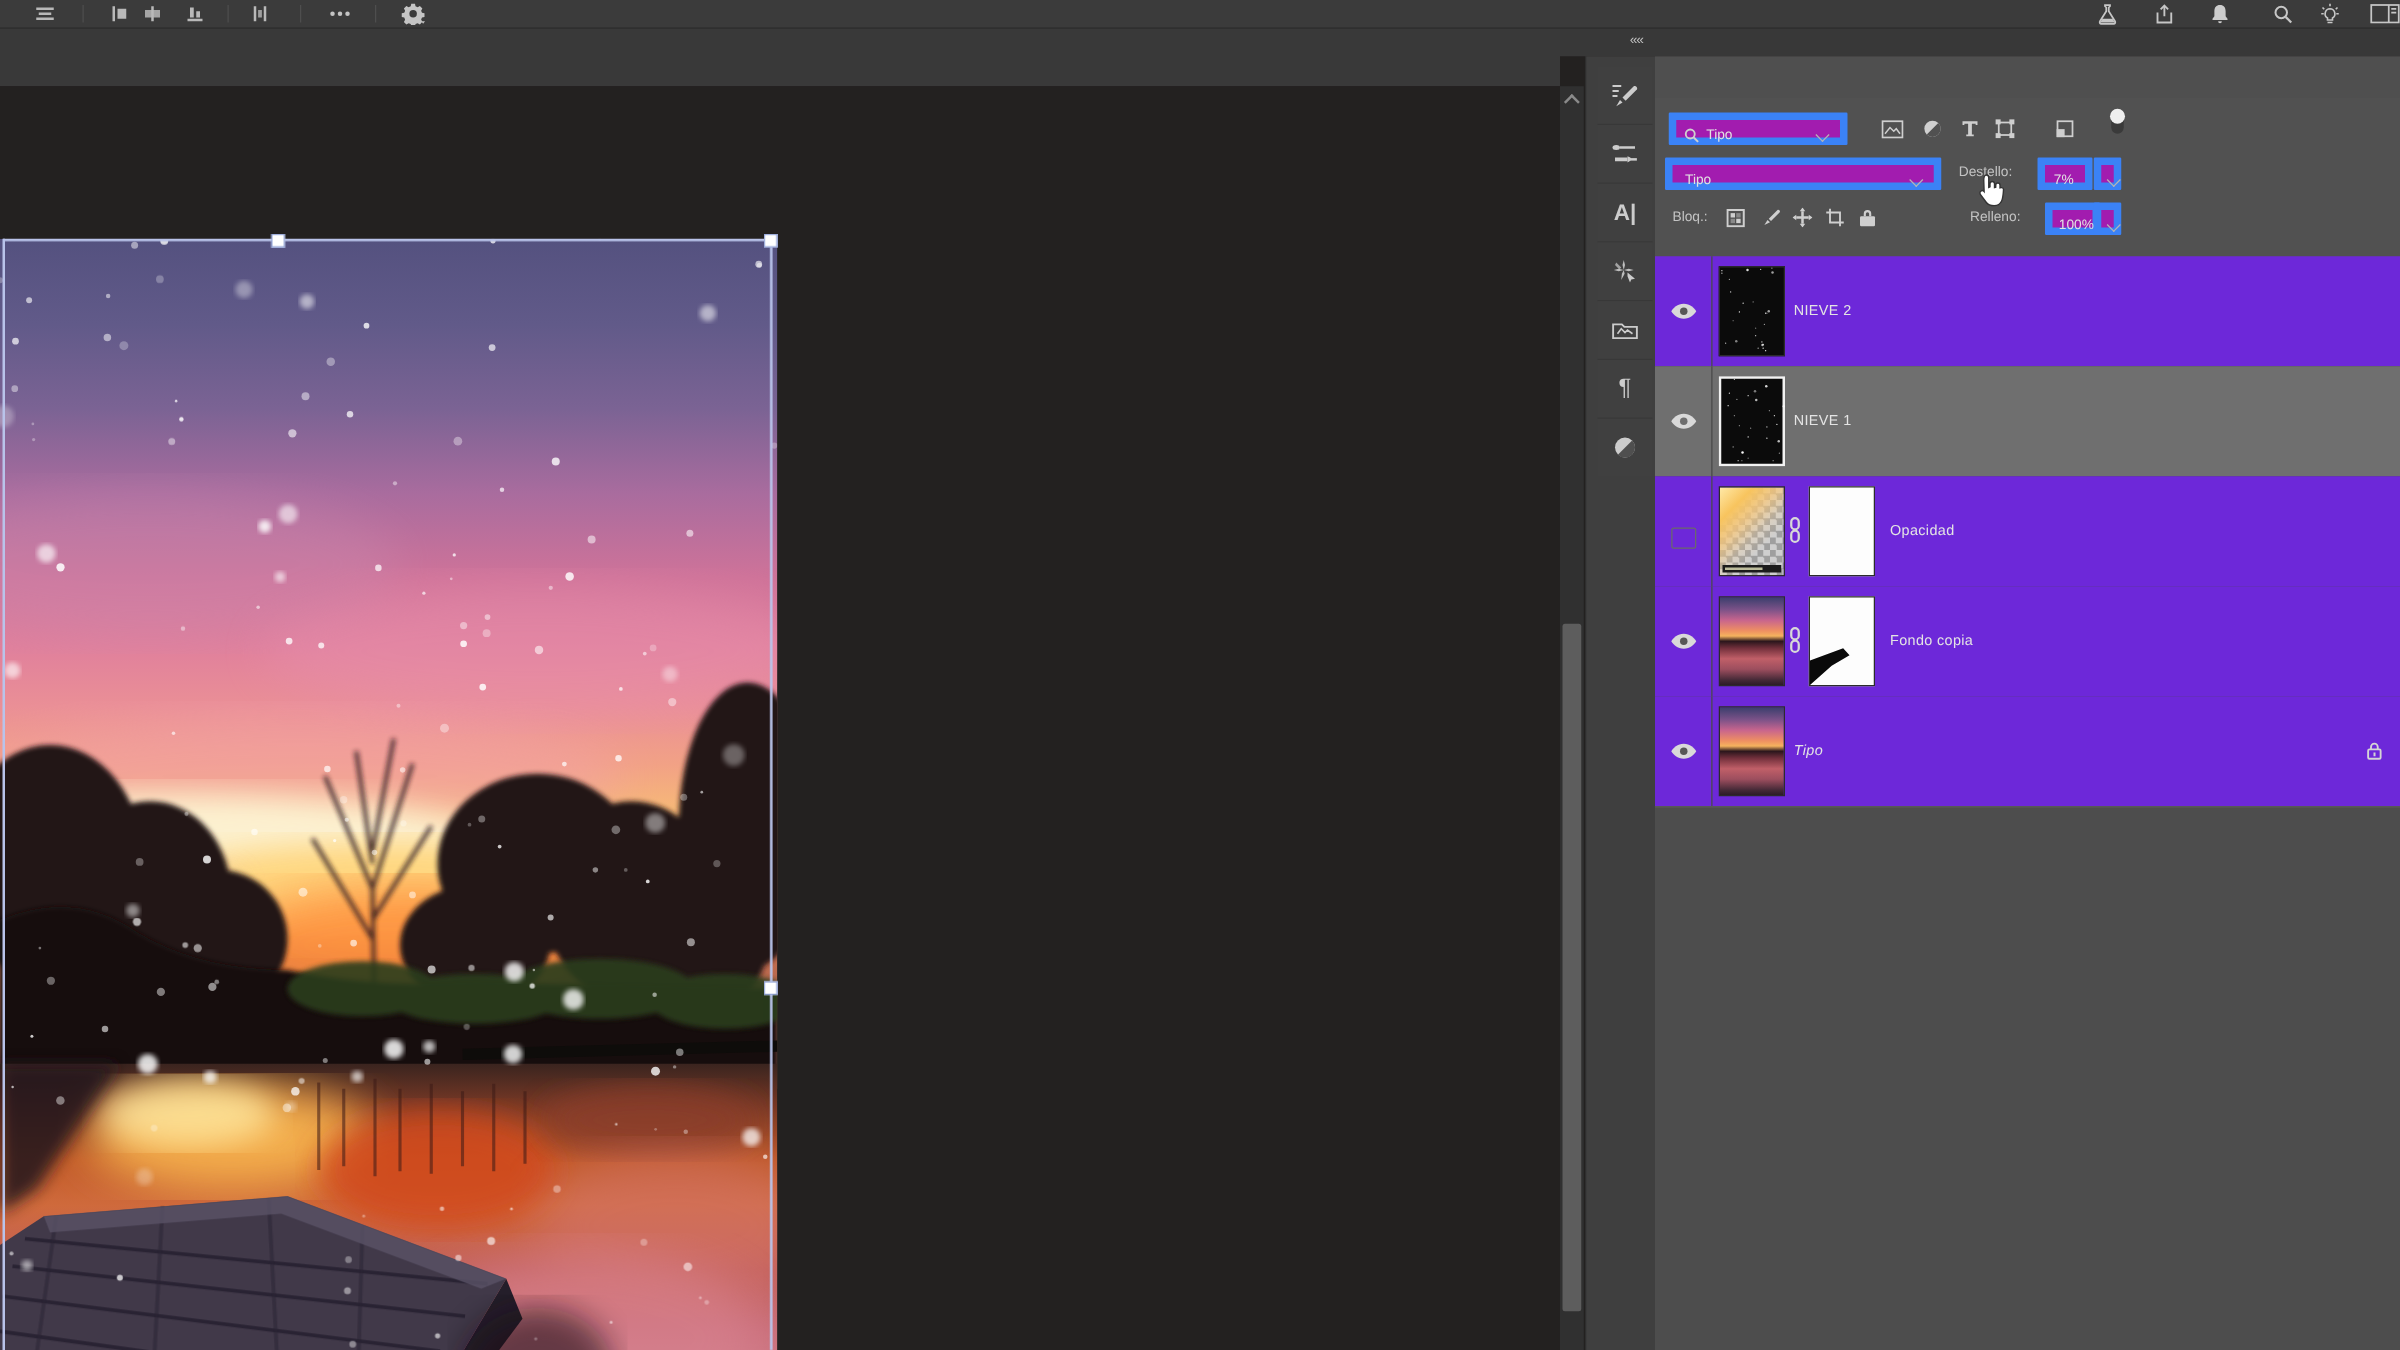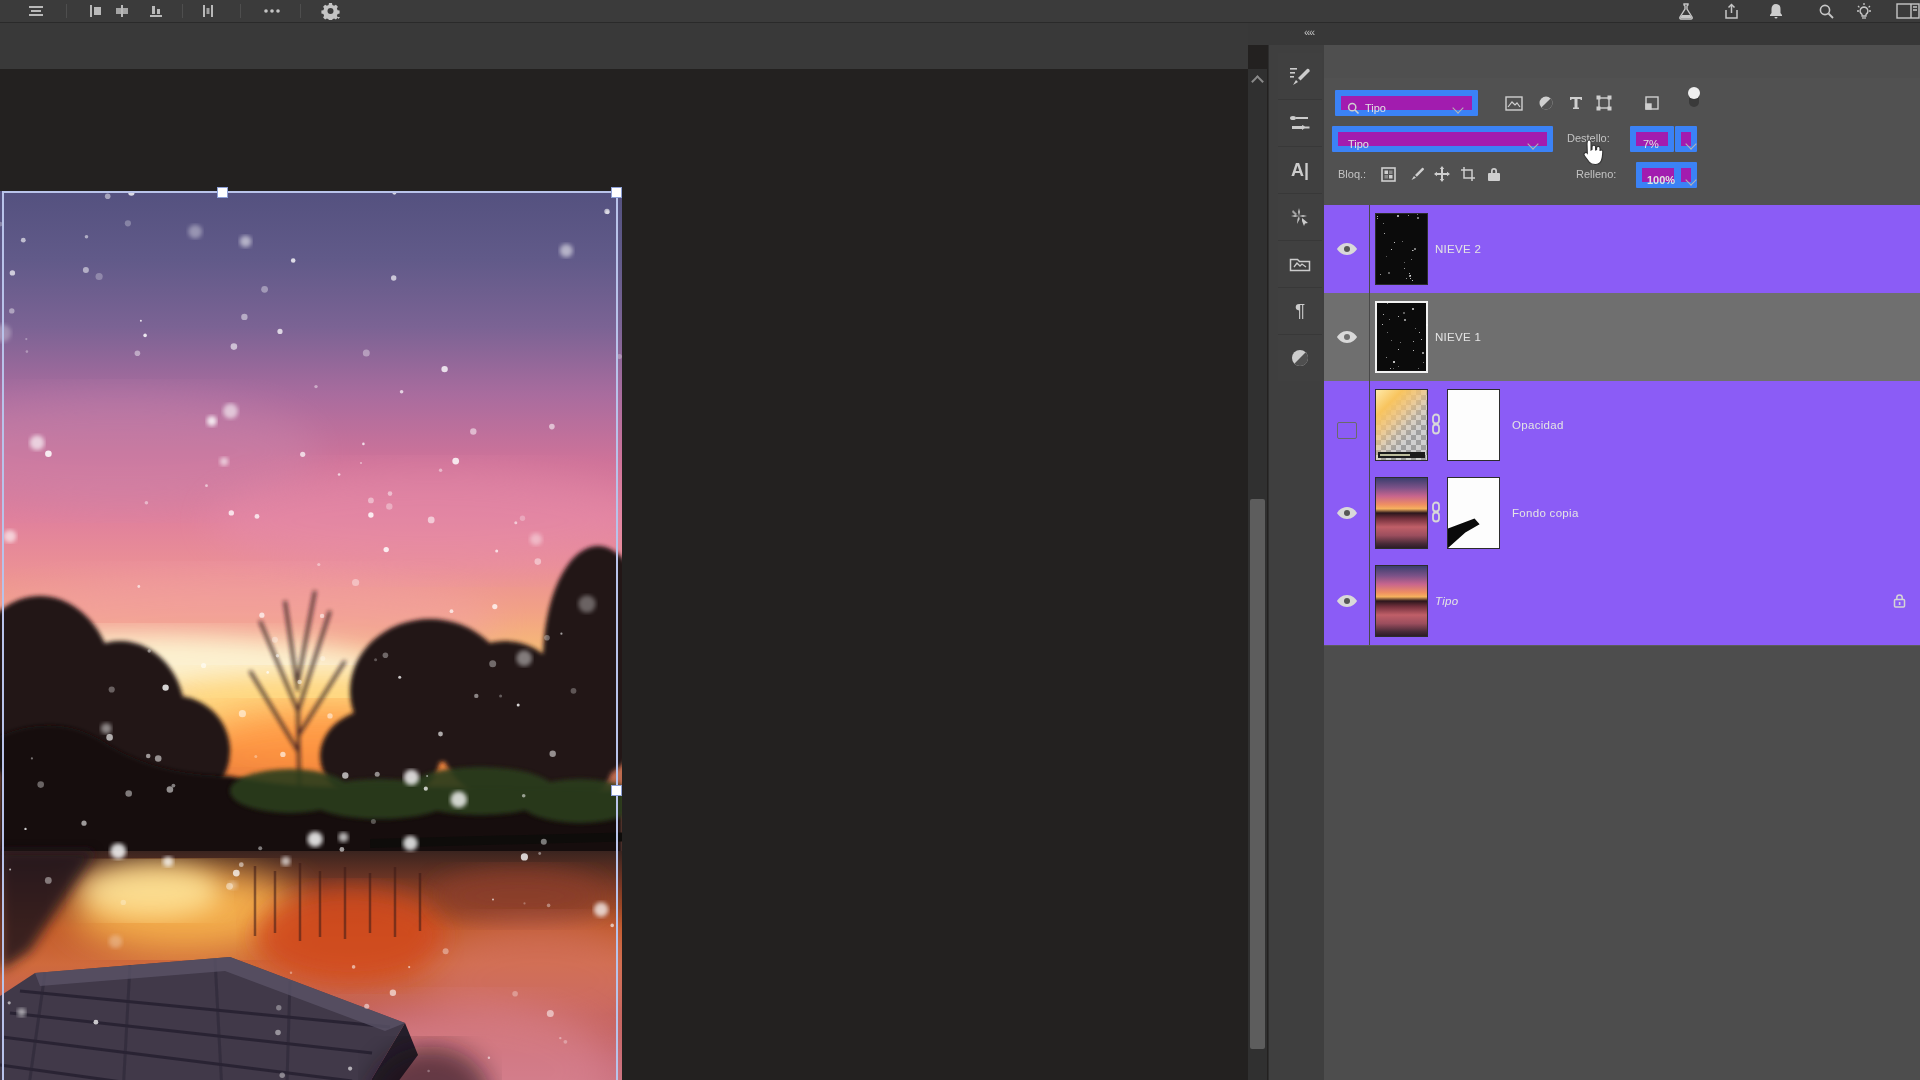--- a/index.html
+++ b/index.html
@@ -34,21 +34,21 @@
   #tabbar{position:absolute;left:0;top:0;width:596px;height:33px;background:#3f3f3f;}
   .tab{position:absolute;top:0;height:33px;line-height:33px;padding:0 14px;font-size:12px;color:#9d9d9d;}
   .tab.active{background:#515151;color:#efefef;}
   #panel-head{position:absolute;left:0;top:33px;width:596px;height:160px;background:#515151;}
   .ctl-box{position:absolute;background:#a21caf;border:6px solid #3b82f6;border-radius:1px;box-sizing:border-box;}
   .ctl-label{position:absolute;font-size:11px;color:#c3c3c3;}
   .ctl-value{font-size:11px;color:#e2e2e2;}
   .chev{width:7px;height:7px;border-right:1.5px solid #b5b5b5;border-bottom:1.5px solid #b5b5b5;transform:rotate(45deg);display:inline-block;}
   .f-icon{position:absolute;top:0;width:24px;height:24px;display:flex;align-items:center;justify-content:center;}
   
-  .layer-row{position:absolute;left:0;width:596px;height:88px;background:#8b5cf6;border-bottom:1px solid #494949;}
+  .layer-row{position:absolute;left:0;width:596px;height:88px;background:#6d28d9;border-bottom:1px solid #494949;}
   .layer-row.selected{background:#6f6f6f;}
   .eye-col{position:absolute;left:0;top:0;width:45px;height:88px;border-right:1px solid #494949;display:flex;align-items:center;justify-content:center;}
   .eye-empty{width:18px;height:15px;border:1px solid #6a6a6a;border-radius:2px;margin-top:10px;}
   .thumb{position:absolute;left:51px;top:8px;width:53px;height:72px;background:#0b0b0b;border:1px solid #2c2c2c;box-sizing:border-box;}
   .thumb.sel{border:2px solid #f2f2f2;}
   .mask-thumb{position:absolute;left:123px;top:8px;width:53px;height:72px;background:#fdfdfd;border:1px solid #2c2c2c;box-sizing:border-box;overflow:hidden;}
   .mask-wedge{position:absolute;left:0;bottom:0;width:100%;height:100%;}
   .mask-wedge:before{content:"";position:absolute;left:0;bottom:0;width:100%;height:100%;background:#0a0a0a;
      clip-path:polygon(0 72%, 52% 58%, 62% 66%, 34% 78%, 0 100%);}
   .link-icon{position:absolute;left:106px;top:32px;color:#d8d8d8;font-size:13px;}
@@ -649,21 +649,21 @@
       </span>
       <span class="f-icon" style="left:158px;top:84px">
         <svg width="14" height="16" viewBox="0 0 14 16">
             <g fill="#cfcfcf">
               <rect x="1" y="7" width="12" height="8" rx="1"></rect>
               <path d="M4 7V5a3 3 0 016 0v2H8.3V5a1.3 1.3 0 00-2.6 0v2z"></path>
             </g>
           </svg>
       </span>
       <span class="ctl-label" style="left:252px;top:90px">Relleno:</span>
-      <div class="ctl-box" style="left:312px;top:84px;width:44px;height:26px;font-weight:bold;">
+      <div class="ctl-box" style="left:312px;top:84px;width:44px;height:26px;">
         <span class="ctl-value" style="position:absolute;left:5px;top:6px">100%</span>
       </div>
       <div class="ctl-box" style="left:351px;top:84px;width:22px;height:26px;">
         <span class="chev" style="position:absolute;left:6px;top:8px"></span>
       </div>
     </div>
 
     <div class="layer-row" style="top:160px">
       <div class="eye-col">
         <svg width="22" height="14" viewBox="0 0 22 14">

